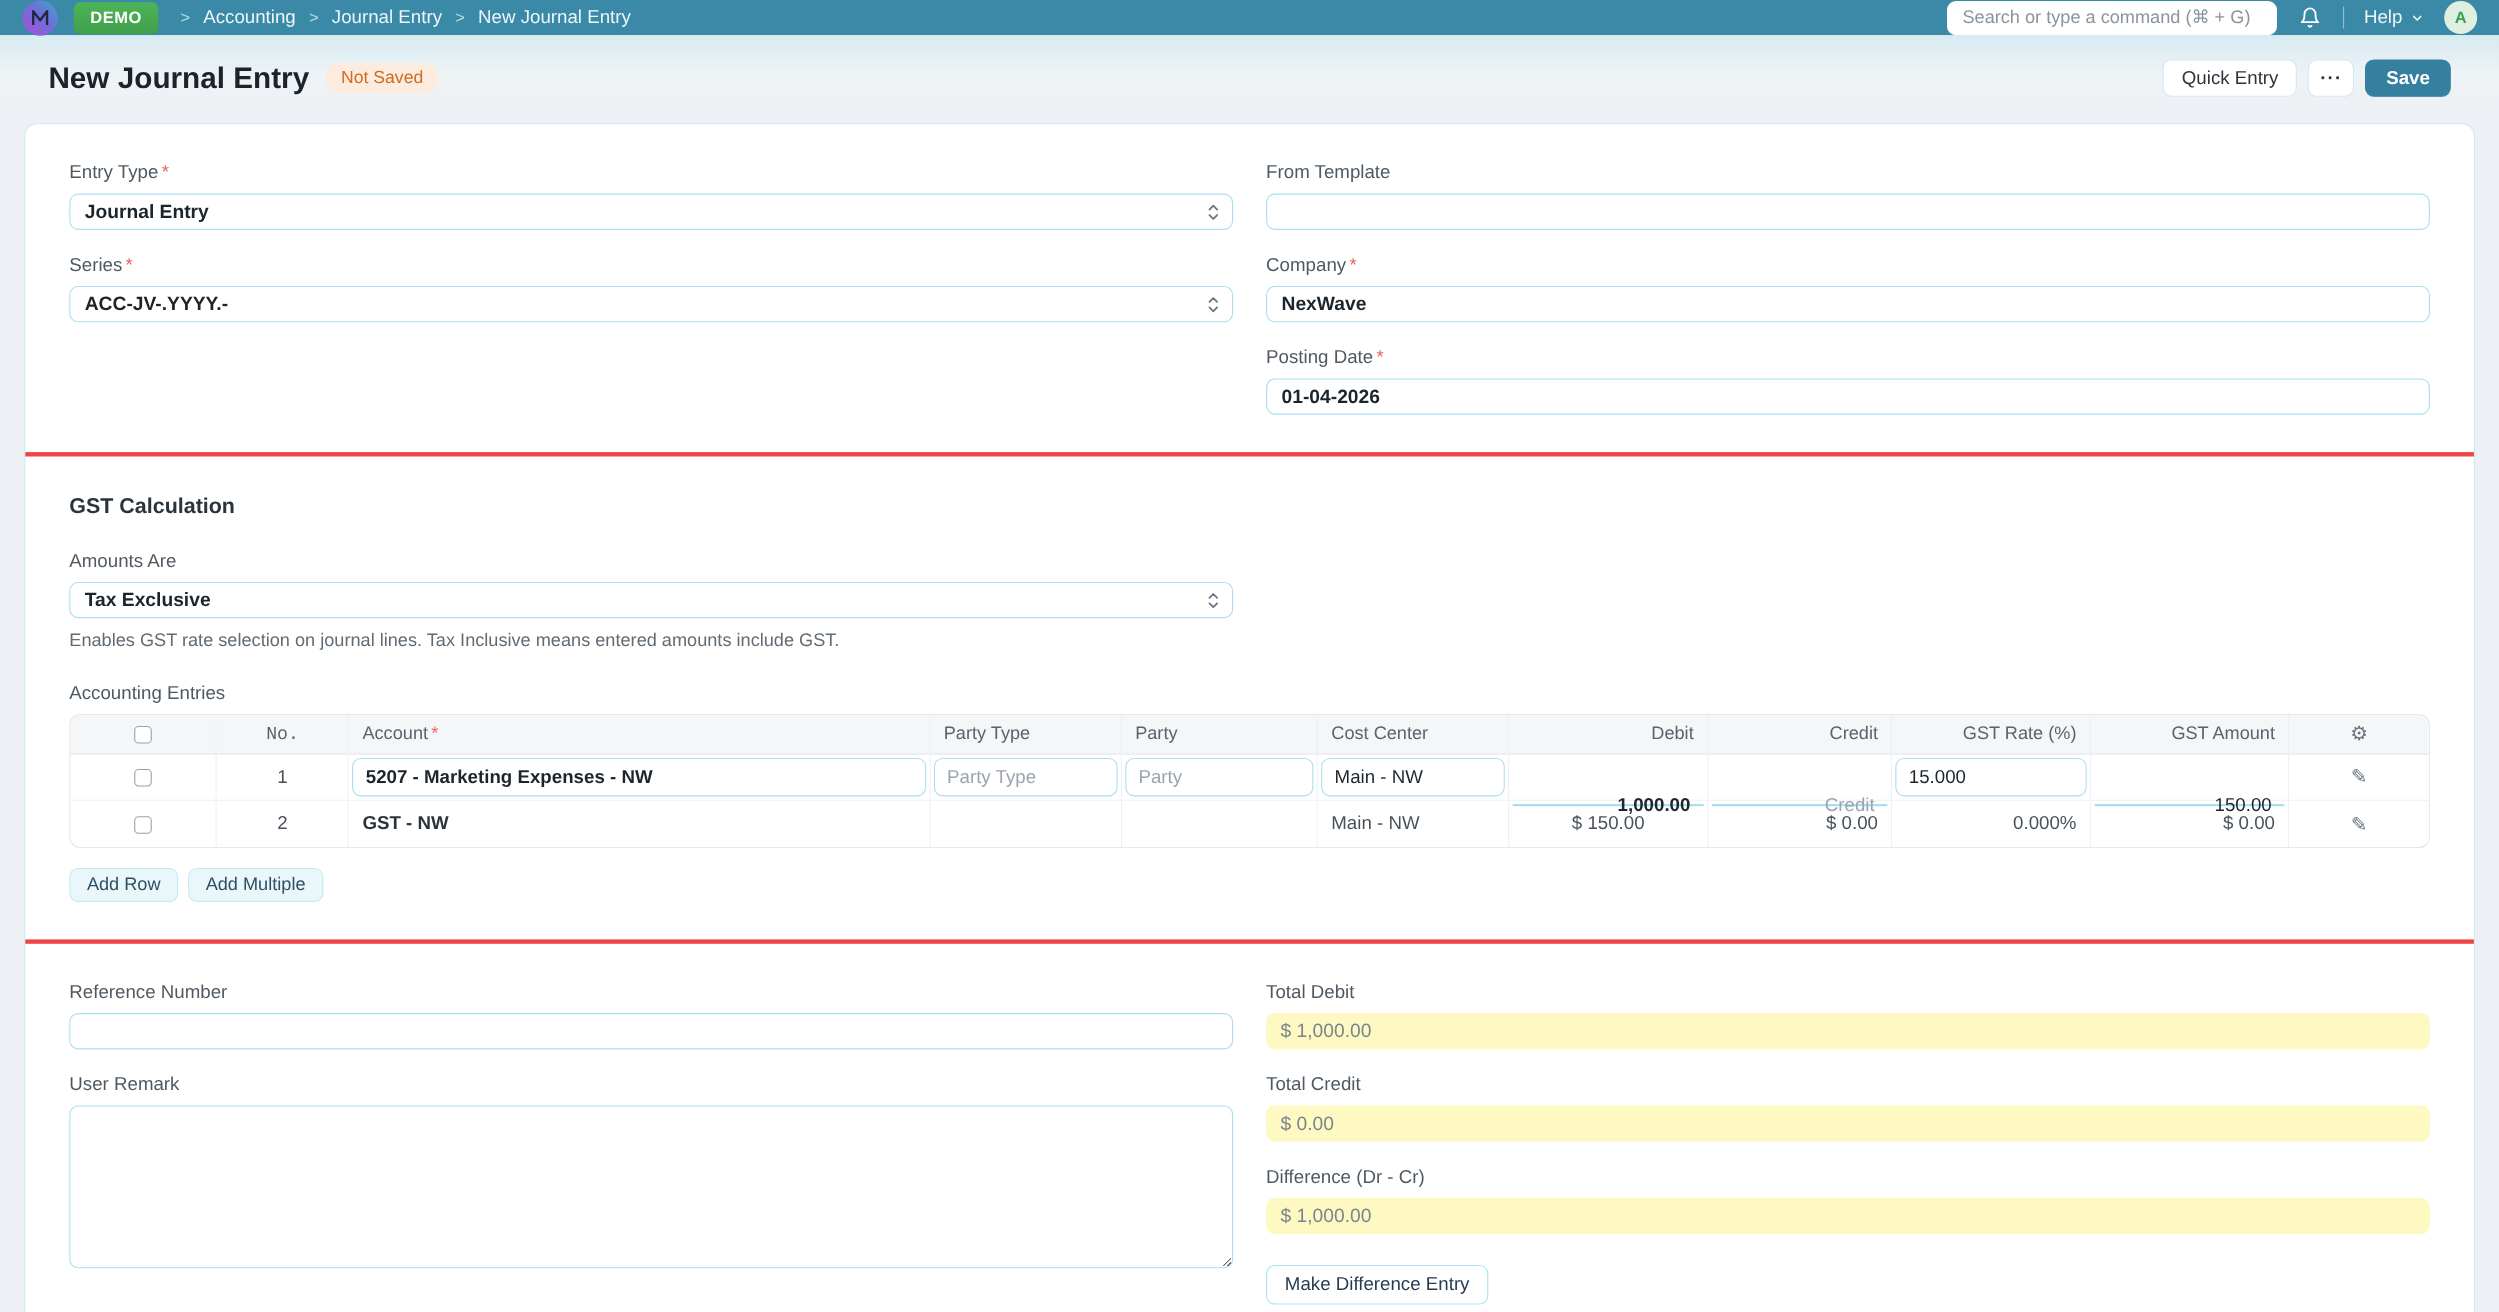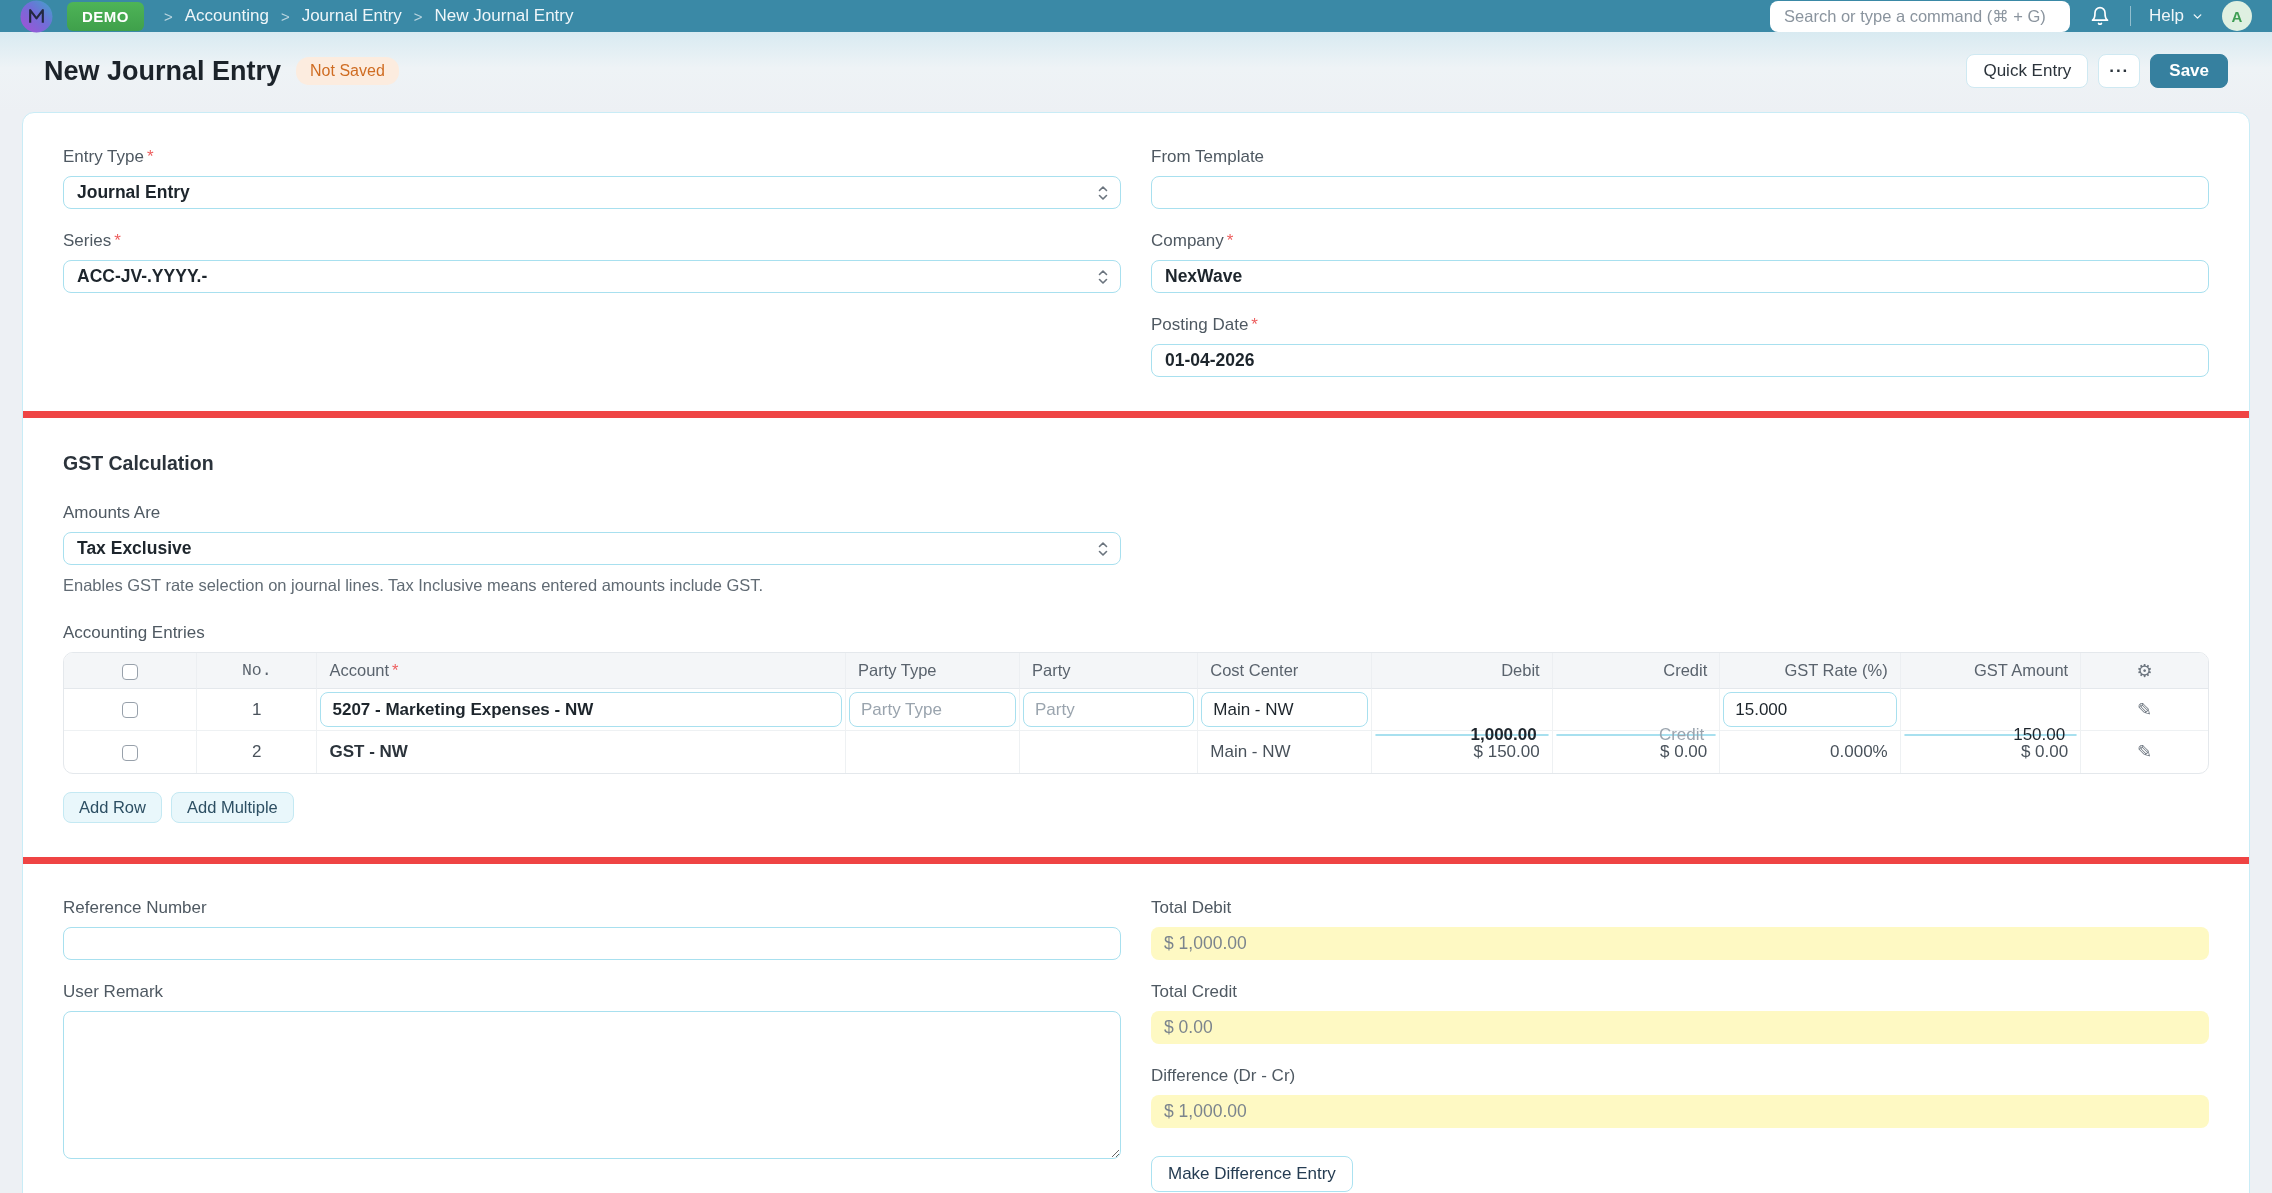--- a/index.html
+++ b/index.html
@@ -62,21 +62,21 @@
   .btn-primary {
     background:#36809f; border:1px solid #36809f; color:#ffffff; padding:0 18px; font-weight:600;
   }
 
   
   .card {
     margin:0 22px; background:#ffffff; border:1px solid #c9ecf6;
     border-radius:12px 12px 0 0; min-height:1100px;
   }
   .section { padding:34px 40px; }
-  .section + .section { border-top:7px solid #ef4444; }
+  .section + .section { border-top:4px solid #ef4444; }
   .grid-2 { display:grid; grid-template-columns:1fr 1fr; column-gap:30px; }
   .field { margin-bottom:22px; }
   .field:last-child { margin-bottom:0; }
   .field-label { font-size:17px; color:#4f5962; margin-bottom:9px; display:block; }
   .req { color:#ed5e5e; margin-left:3px; }
   .text-input, .select-box, .readonly-box {
     width:100%; height:33px; border-radius:8px; font-size:17.5px; font-family:inherit;
   }
   .text-input {
     border:1px solid #a8e0ef; padding:0 13px; color:#1d252c; font-weight:600; outline:none; background:#fff;
@@ -315,21 +315,21 @@
             </td>
             <td class="al-center"><span class="icon-glyph">✎</span></td>
           </tr>
           <tr>
             <td class="al-center"><span class="checkbox"></span></td>
             <td style="text-align: center;">2</td>
             <td style="text-align: left; font-weight: 700; color: rgb(43, 51, 59);">GST - NW</td>
             <td style="text-align: left;"></td>
             <td style="text-align: left;"></td>
             <td style="text-align: left;">Main - NW</td>
-            <td style="text-align: right;">$ 150.00</td>
+            <td style="text-align: center;">$ 150.00</td>
             <td style="text-align: right;">$ 0.00</td>
             <td style="text-align: right;">0.000%</td>
             <td style="text-align: right;">$ 0.00</td>
             <td class="al-center"><span class="icon-glyph">✎</span></td>
           </tr>
         </tbody>
       </table>
 
     <div class="grid-buttons">
       <button class="btn-grid">Add Row</button>

